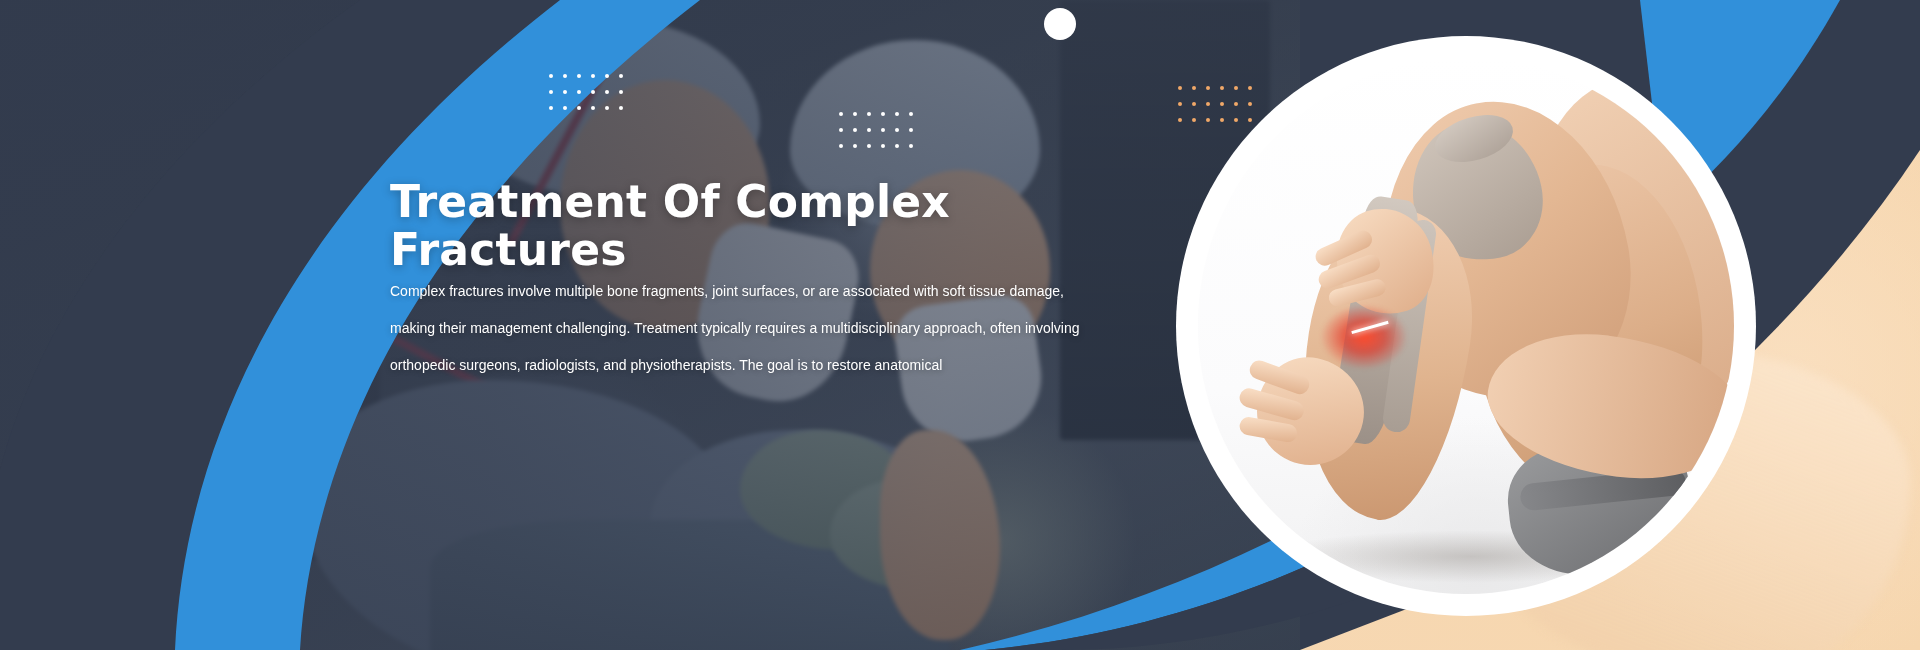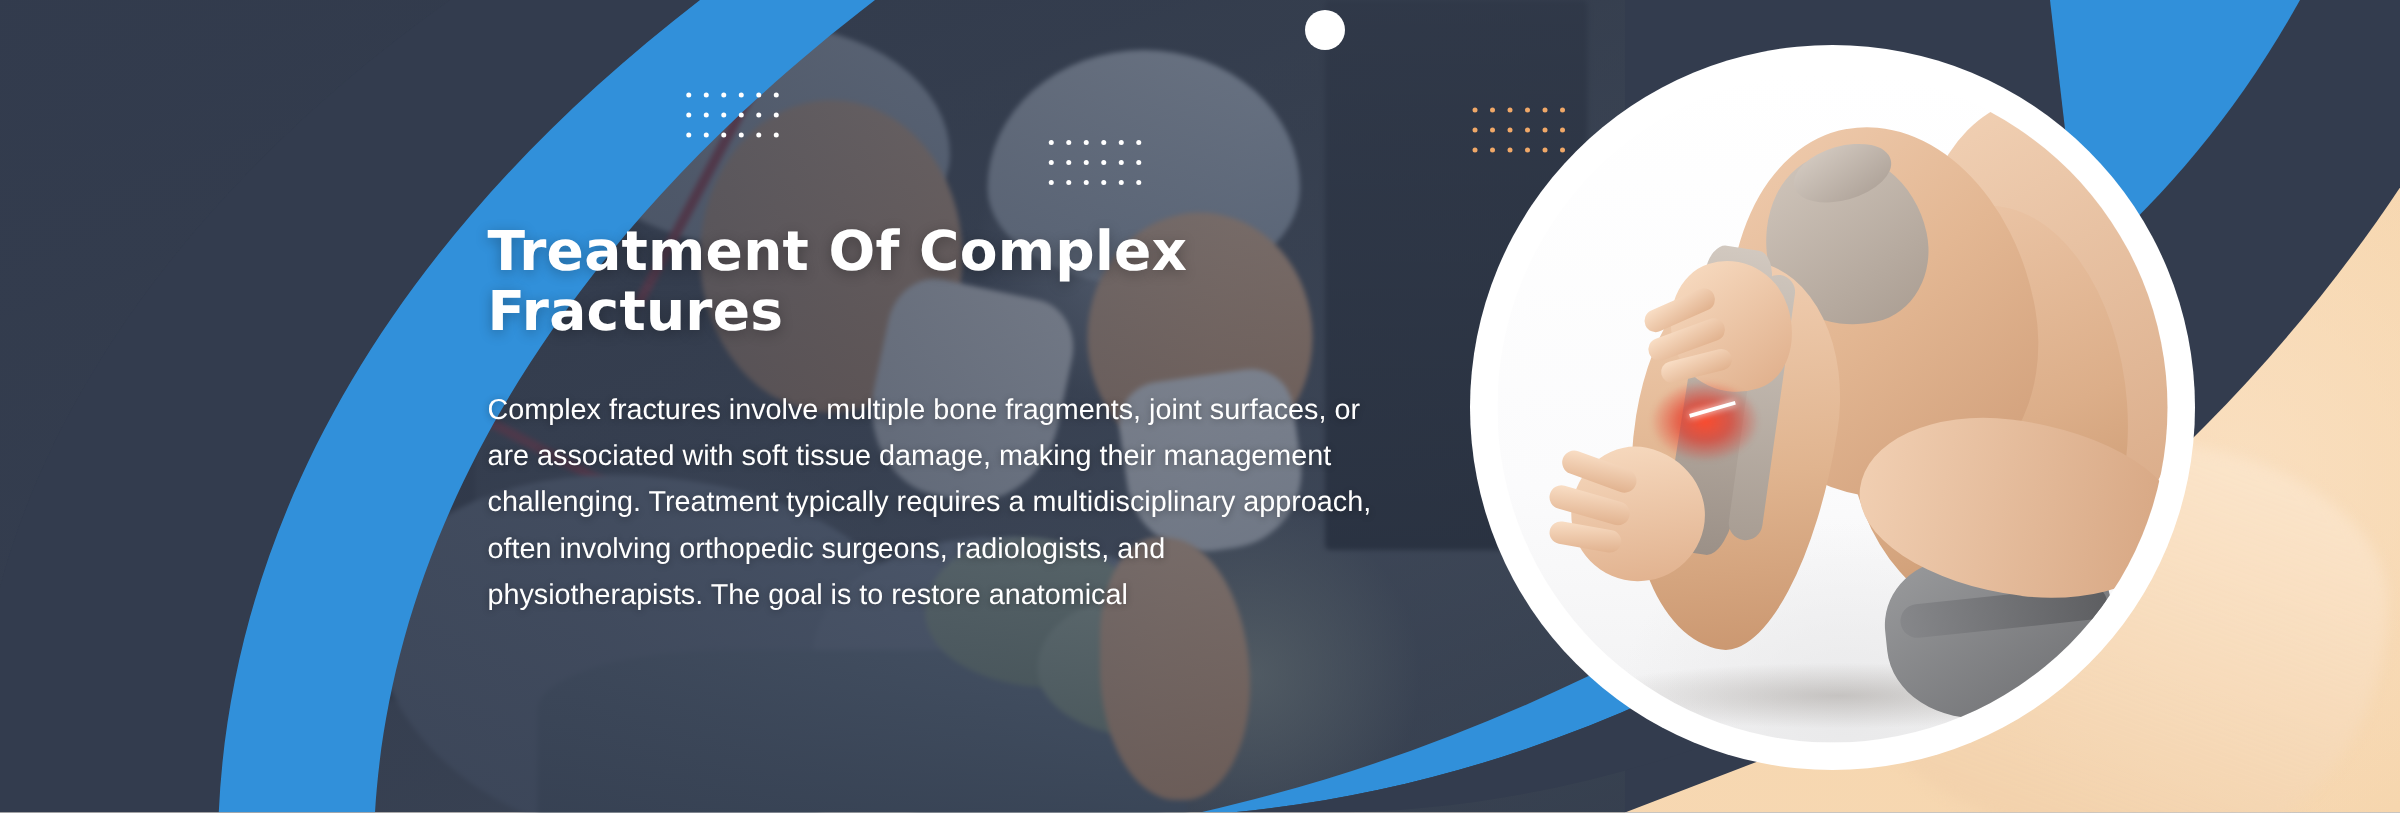--- a/index.html
+++ b/index.html
@@ -6,21 +6,21 @@
   html,body{ background:#ffffff; }
   body{
     font-family:"Liberation Sans", sans-serif;
     width:1920px; height:650px; overflow:hidden;
   }
 
   .hero{
     position:relative;
     width:1920px; height:650px;
     overflow:hidden;
-    background:#737373;
+    background:#be185d;
   }
 
   
   .peach-bg{
     position:absolute; inset:0;
     background:
       radial-gradient(ellipse 420px 300px at 120px 250px, rgba(255,228,196,.95) 0%, rgba(247,217,181,0) 70%),
       radial-gradient(ellipse 380px 420px at 1790px 380px, rgba(250,224,193,.9) 0%, rgba(247,217,181,0) 72%),
       linear-gradient(110deg, #FBE3C6 0%, #F7D9B5 45%, #F6D6AE 100%);
   }
@@ -106,23 +106,22 @@
   .headline{
     color:#ffffff;
     font-size:44px;
     line-height:1.08;
     font-weight:700;
     letter-spacing:.2px;
     font-family:"DejaVu Sans", sans-serif;
     text-shadow:0 2px 10px rgba(0,0,0,.28);
   }
   .body-copy{
-    margin-top:36px;
     color:#ffffff;
-    font-size:23px;
+    font-size:14px;
     line-height:37px;
     font-weight:400;
     max-width:720px;
     text-shadow:0 1px 6px rgba(0,0,0,.32);
   }
 
   
   .circle-photo{
     position:absolute; left:1176px; top:36px;
     width:580px; height:580px; border-radius:50%;

